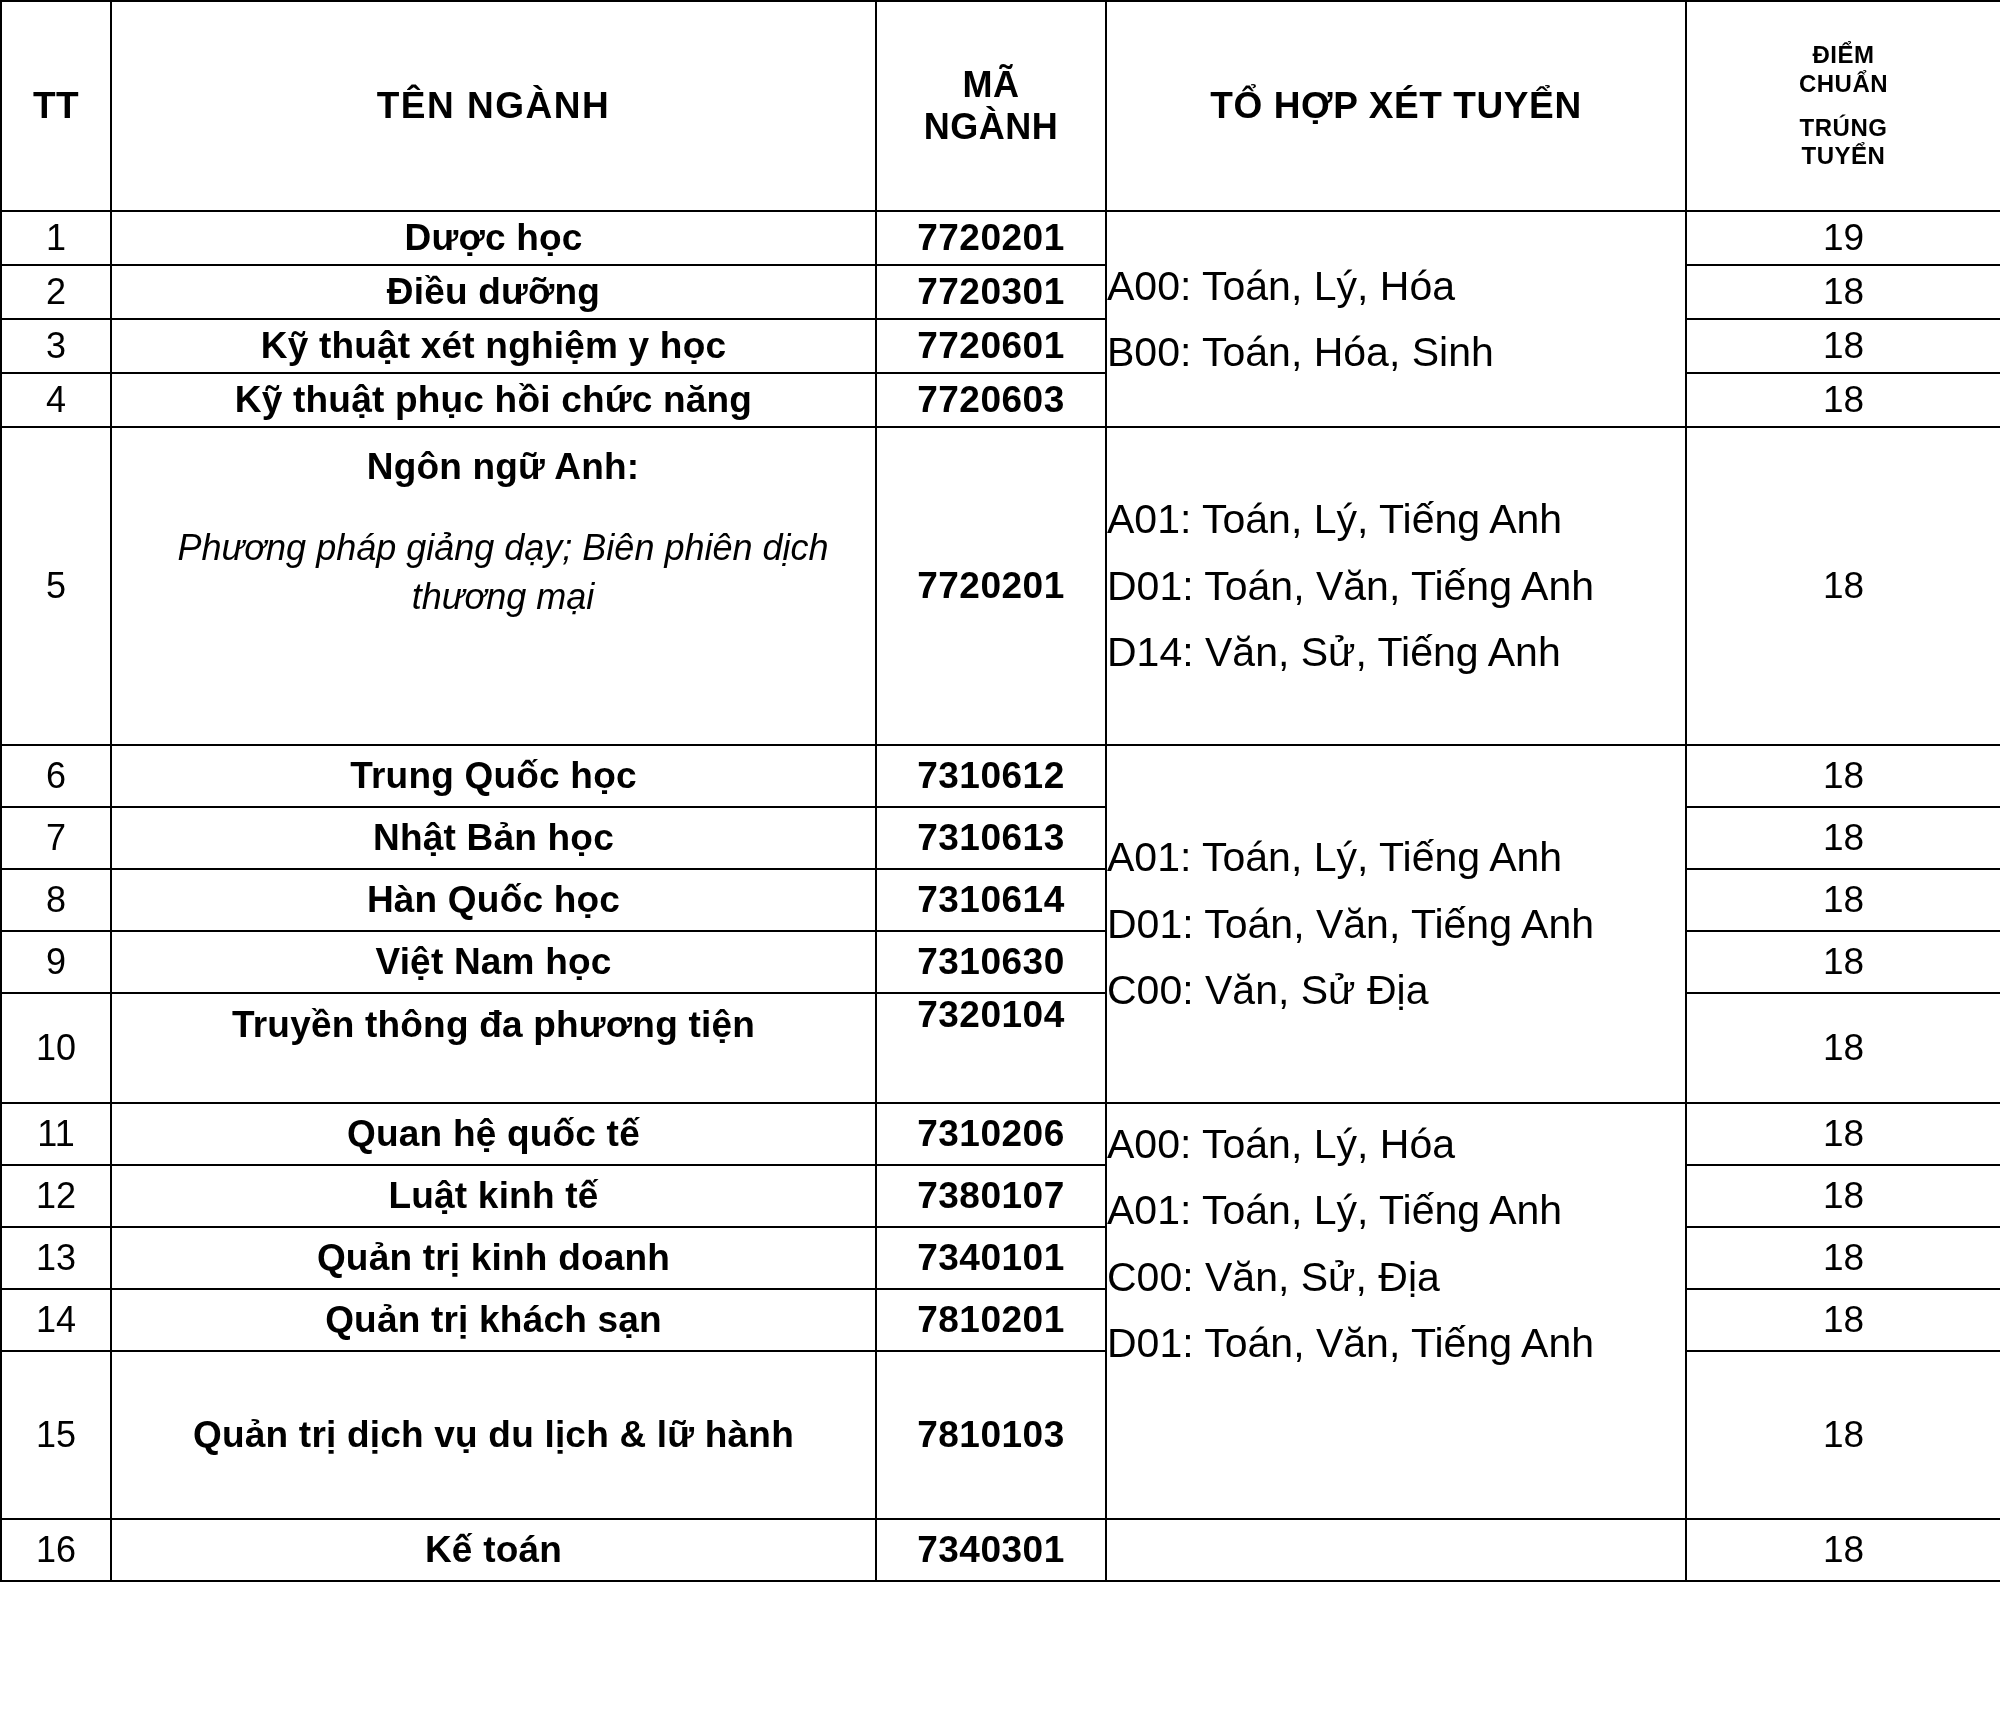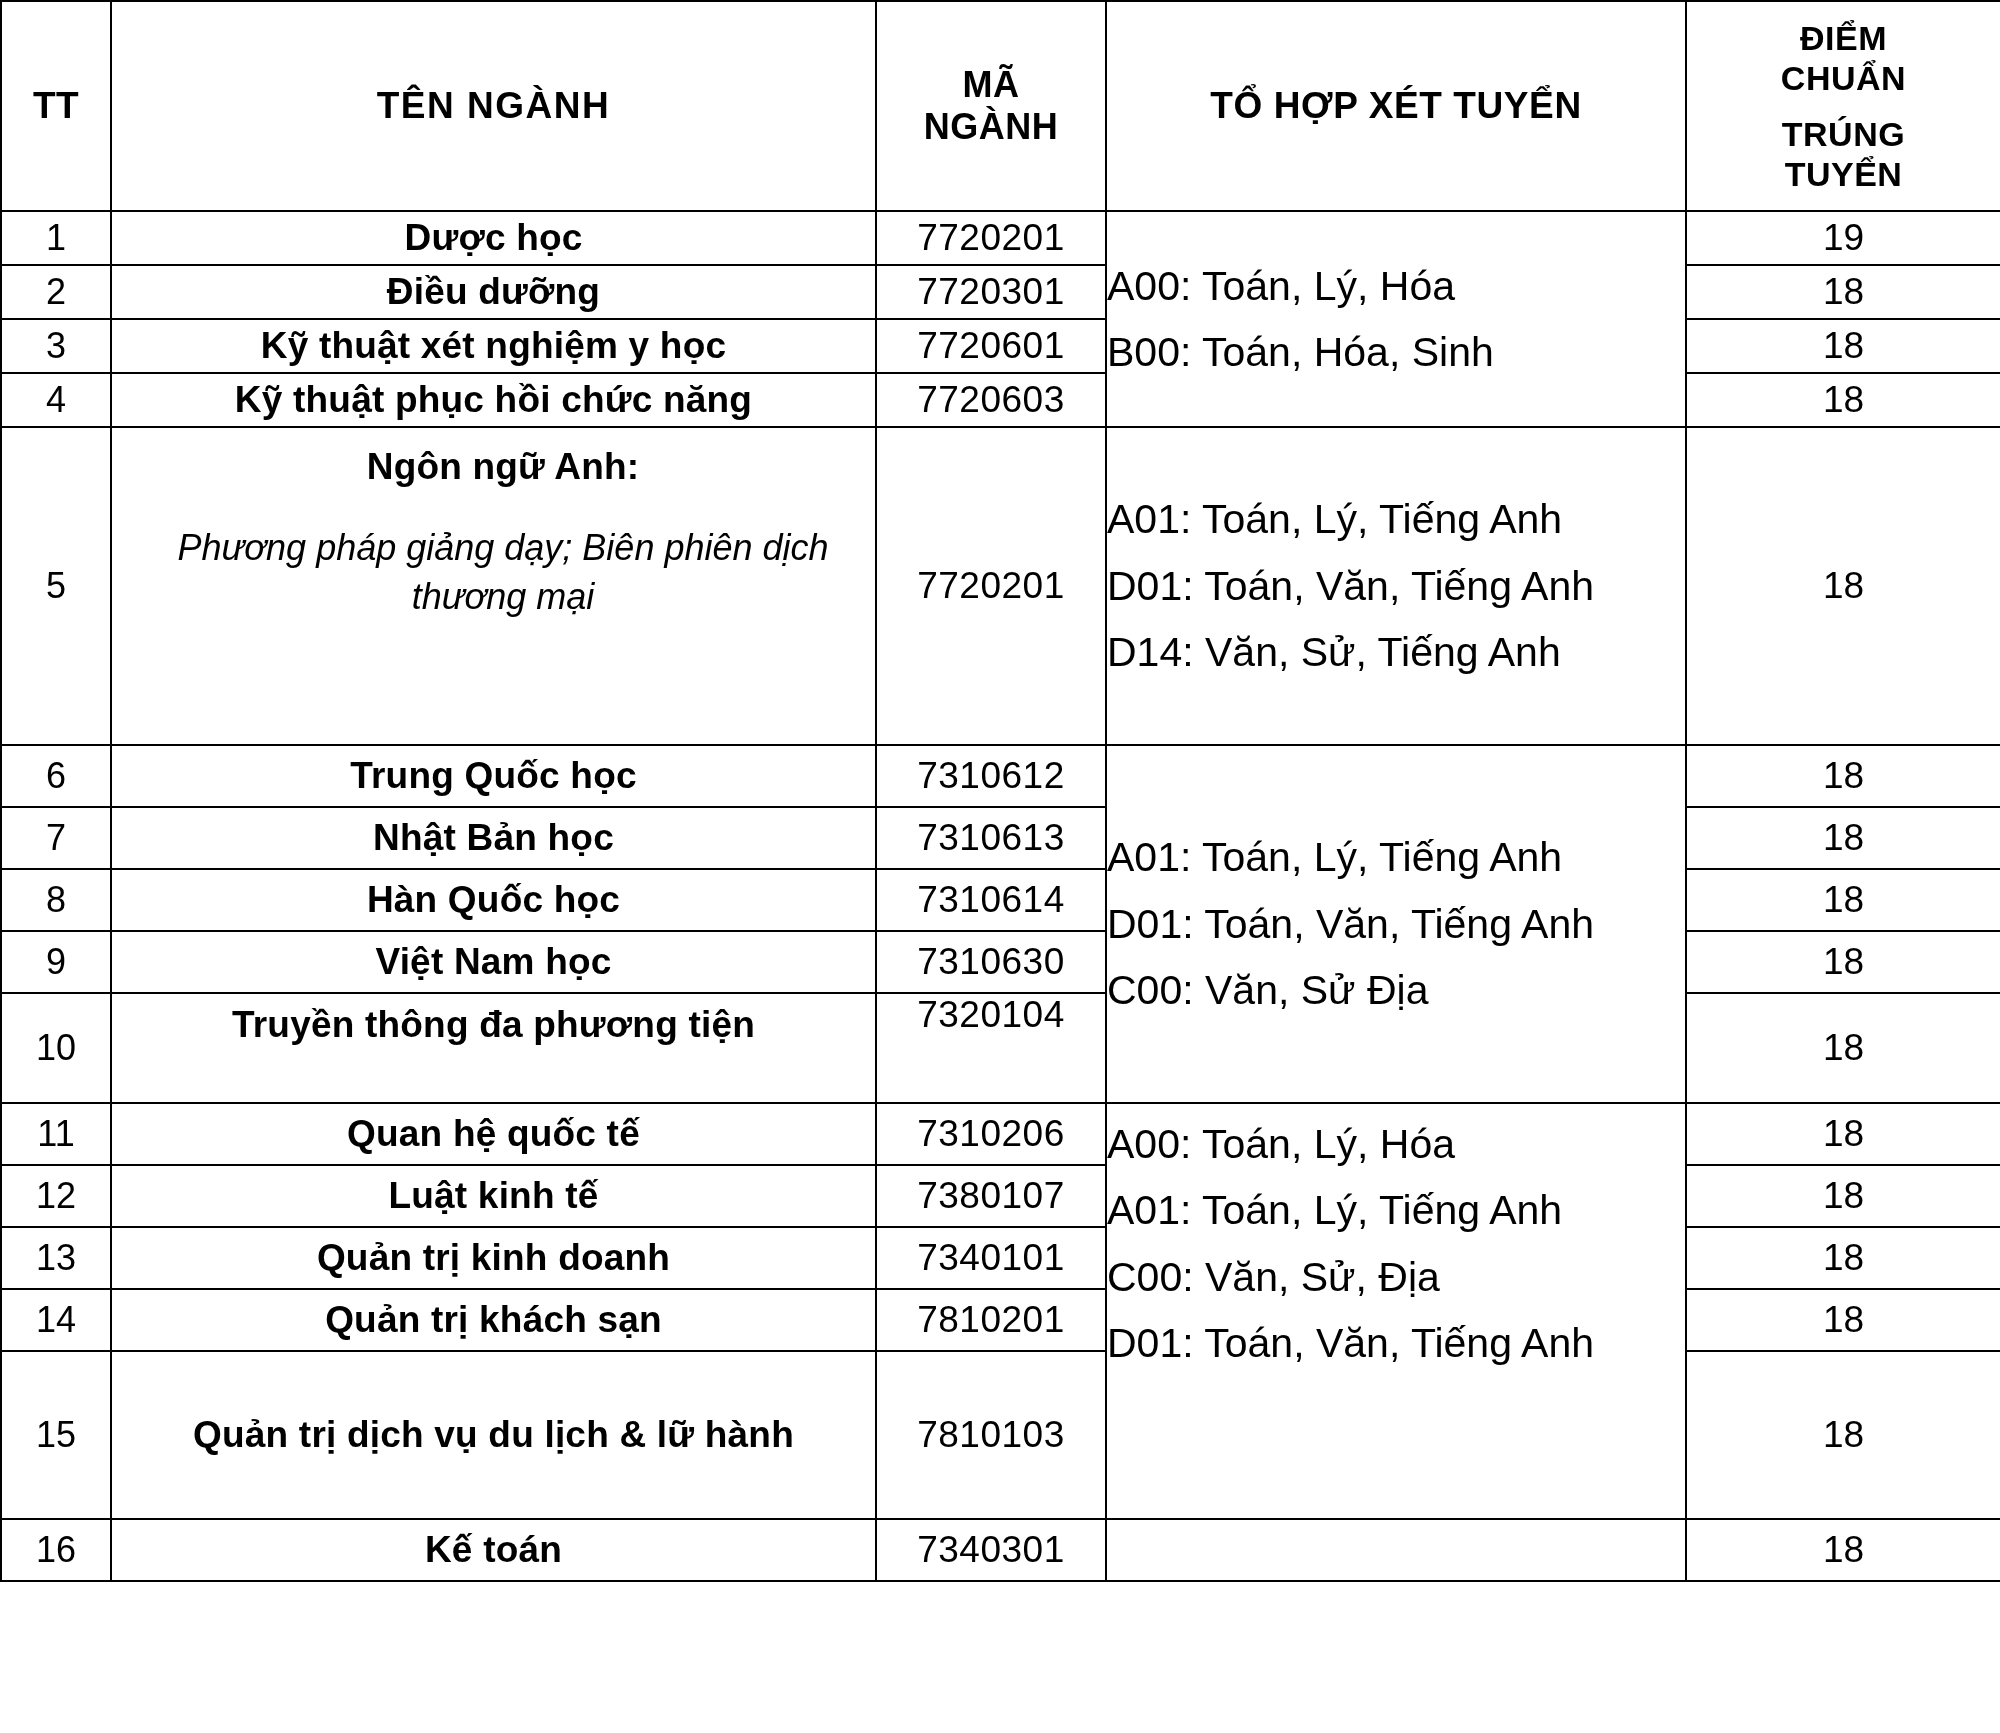--- a/index.html
+++ b/index.html
@@ -50,21 +50,21 @@
     font-size: 36px;
     line-height: 1.18;
     letter-spacing: .5px;
     height: 208px;
     padding: 4px 6px;
   }
   thead th.h-tt    { font-size: 37px; }
   thead th.h-name  { font-size: 37px; letter-spacing: 1.5px; }
   thead th.h-code  { font-size: 36px; }
   thead th.h-combo { font-size: 37px; letter-spacing: .6px; }
-  thead th.h-score { font-size: 34px; }
+  thead th.h-score { font-size: 24px; }
   .score-head-line { display: block; }
   .score-head-gap  { display: block; height: 16px; }
 
   
   td.tt {
     text-align: center;
     font-size: 36px;
     font-weight: normal;
     vertical-align: bottom;
     padding-bottom: 2px;
@@ -86,21 +86,21 @@
     line-height: 1.35;
     margin-top: 36px;
     letter-spacing: 0;
   }
   td.name .maintitle { display: block; }
   td.name.two-line { line-height: 1.3; }
 
   td.code {
     text-align: center;
     font-size: 37px;
-    font-weight: normal;
+    font-weight: bold;
     letter-spacing: .5px;
     margin-top: 12px;
   }
 
   td.combo {
     text-align: left;
     font-size: 41px;
     font-weight: normal;
     padding: 4px 8px 4px 12px;
     line-height: 1.28;

